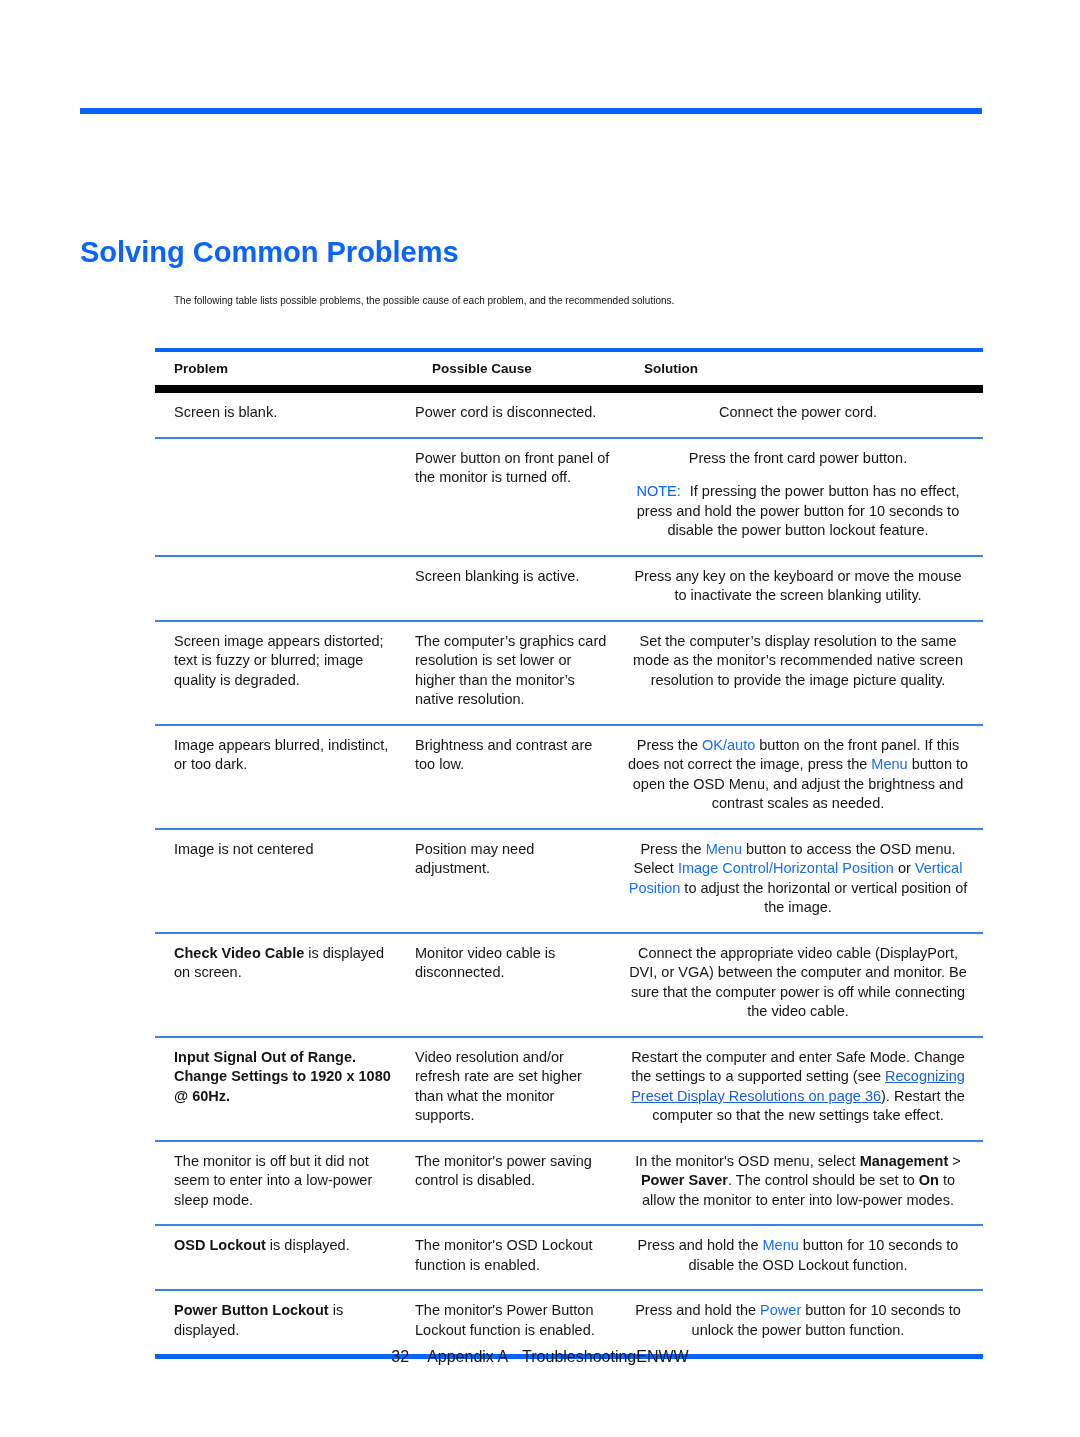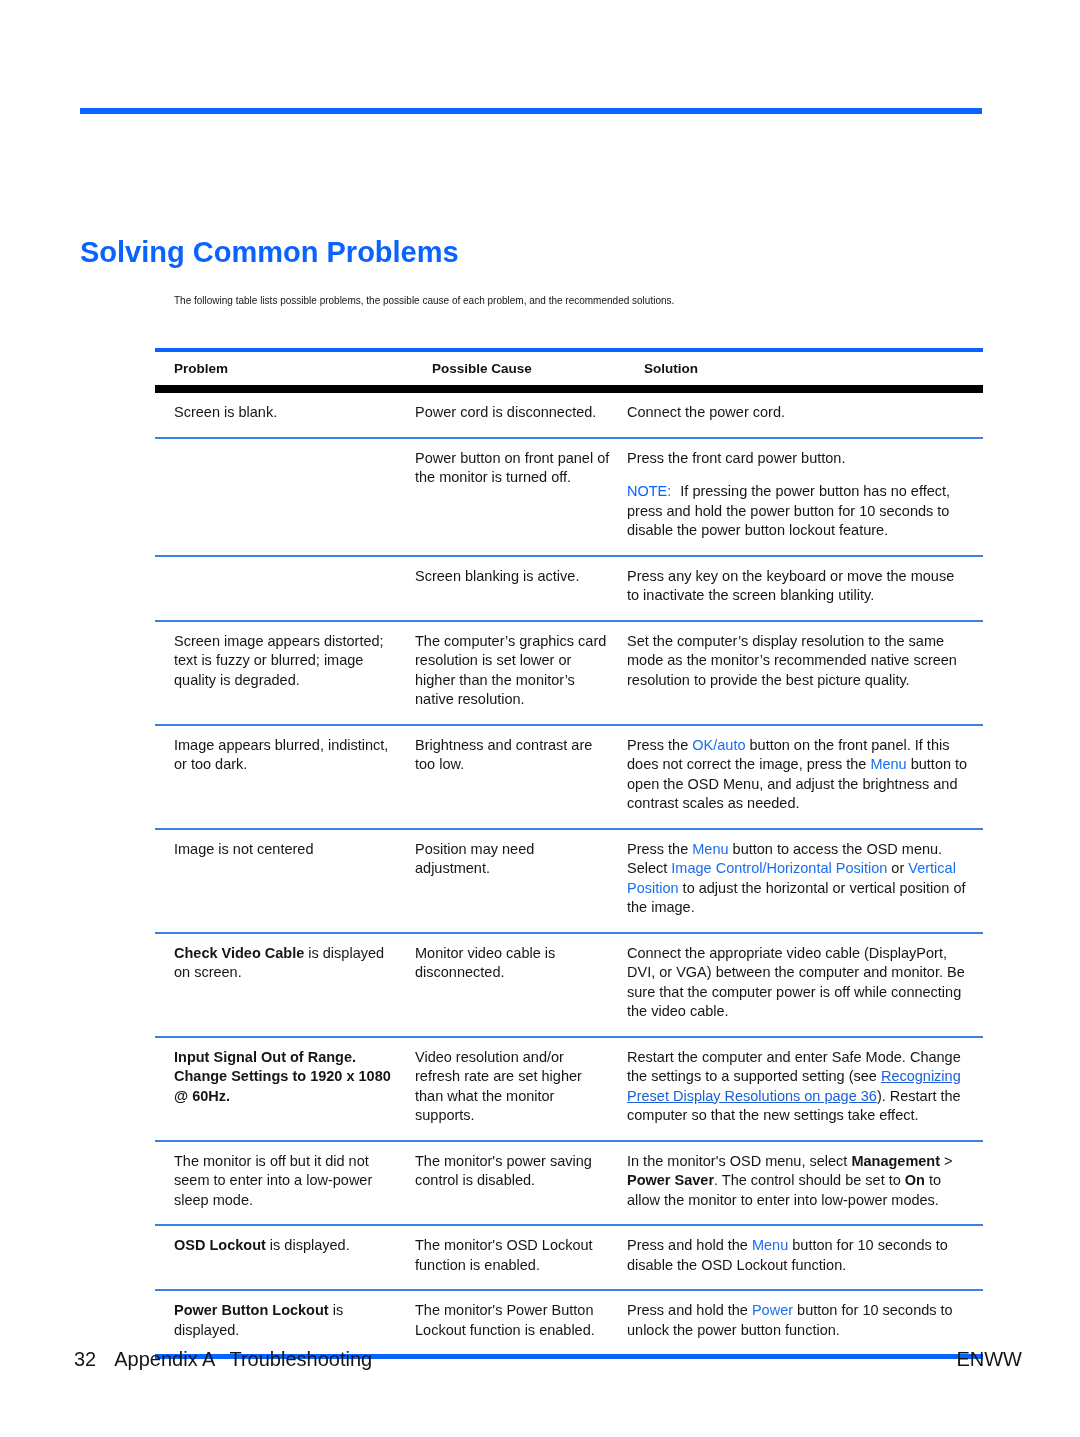--- a/index.html
+++ b/index.html
@@ -98,21 +98,21 @@
     line-height: 19.5px;
     color: #161616;
     padding: 10px 14px 14px 19px;
     vertical-align: top;
     border-bottom: 2px solid #3b7fe8;
   }
   .tbl tbody tr:last-child td {
     border-bottom: 5px solid #0a62ff;
   }
   .tbl tbody td.col2 { padding-left: 2px; }
-  .tbl tbody td.col3 { padding-left: 2px; }
+  .tbl tbody td.col3 { padding-left: 2px; text-align: center; }
 
   .tbl tbody td p {
     margin: 0;
   }
   .tbl tbody td p + p {
     margin-top: 14px;
   }
 
   b, .b { font-weight: bold; }
   .ui {
@@ -127,26 +127,25 @@
     color: #1a5fd8;
     text-decoration: underline;
   }
 
   
   .footer {
     position: absolute;
     left: 66px;
     top: 1348px;
     width: 948px;
-    font-size: 20px;
+    font-size: 16px;
     color: #161616;
     display: flex;
-    justify-content: space-between;
+    justify-content: center;
     align-items: baseline;
-    margin-left: 8px;
   }
   .footer-left { white-space: nowrap; }
   .footer-pg { display: inline-block; margin-right: 18px; }
   .footer-appendix { display: inline-block; margin-right: 14px; }
 </style>
 </head>
 <body>
 
 <div class="page">
 
@@ -212,21 +211,21 @@
         </tr>
 
         <tr>
           <td>
               <p>Screen image appears distorted; text is fuzzy or blurred; image quality is degraded.</p>
             </td>
           <td class="col2">
               <p>The computer’s graphics card resolution is set lower or higher than the monitor’s native resolution.</p>
             </td>
           <td class="col3">
-              <p>Set the computer’s display resolution to the same mode as the monitor’s recommended native screen resolution to provide the best picture quality.</p>
+              <p>Set the computer’s display resolution to the same mode as the monitor’s recommended native screen resolution to provide the image picture quality.</p>
             </td>
         </tr>
 
         <tr>
           <td>
               <p>Image appears blurred, indistinct, or too dark.</p>
             </td>
           <td class="col2">
               <p>Brightness and contrast are too low.</p>
             </td>

